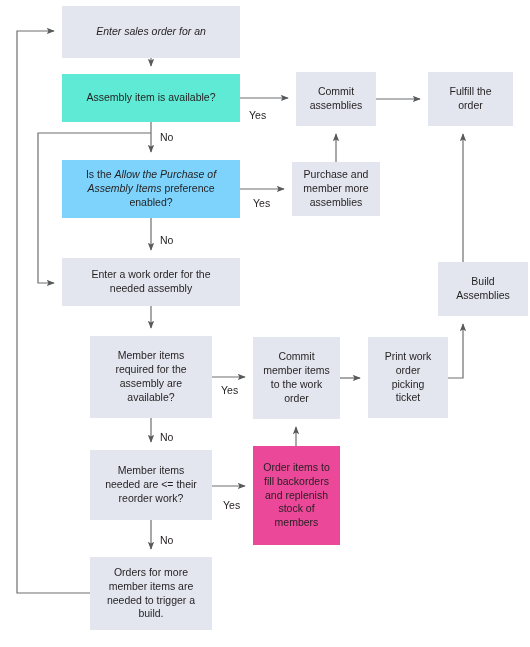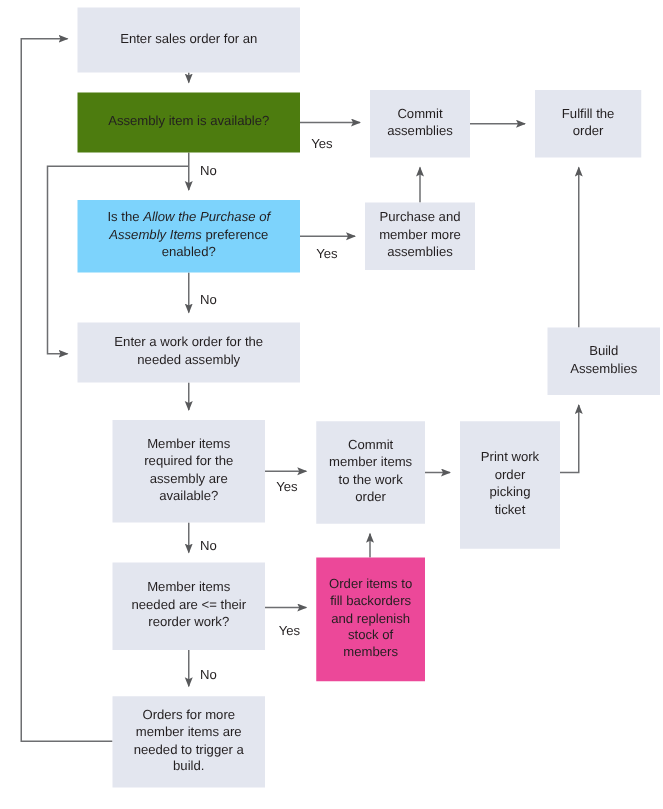--- a/index.html
+++ b/index.html
@@ -76,26 +76,26 @@
         <path d="M296,446 L296,427" marker-end="url(#ah)"></path>
         <path d="M151,520 L151,549" marker-end="url(#ah)"></path>
         <path d="M448,378 L463,378 L463,324" marker-end="url(#ah)"></path>
         <path d="M463,262 L463,134" marker-end="url(#ah)"></path>
         <path d="M90,593 L17,593 L17,31 L54,31" marker-end="url(#ah)"></path>
         <path d="M151,133 L38,133 L38,283 L54,283" marker-end="url(#ah)"></path>
       </g>
   </svg>
 
   <div id="nodes-layer">
-      <div class="node" style="left: 62px; top: 6px; width: 178px; height: 52px; background: rgb(227, 230, 239);">
+      <div class="node" style="left: 62px; top: 6px; width: 178px; height: 52px; background: rgb(227, 230, 239); font-style: italic;">
         <div>
           <span>Enter sales order for an</span>
         </div>
       </div>
-      <div class="node" style="left: 62px; top: 74px; width: 178px; height: 48px; background: #4d7c0f;">
+      <div class="node" style="left: 62px; top: 74px; width: 178px; height: 48px; background: #5eead4;">
         <div>
           <span>Assembly item is available?</span>
         </div>
       </div>
       <div class="node" style="left: 296px; top: 72px; width: 80px; height: 54px; background: rgb(227, 230, 239);">
         <div>
           <span>Commit</span>
           <span>assemblies</span>
         </div>
       </div>
@@ -140,21 +140,21 @@
         </div>
       </div>
       <div class="node" style="left: 253px; top: 337px; width: 87px; height: 82px; background: rgb(227, 230, 239);">
         <div>
           <span>Commit</span>
           <span>member items</span>
           <span>to the work</span>
           <span>order</span>
         </div>
       </div>
-      <div class="node" style="left: 368px; top: 337px; width: 80px; height: 102px; background: rgb(227, 230, 239);">
+      <div class="node" style="left: 368px; top: 337px; width: 80px; height: 81px; background: rgb(227, 230, 239);">
         <div>
           <span>Print work</span>
           <span>order</span>
           <span>picking</span>
           <span>ticket</span>
         </div>
       </div>
       <div class="node" style="left: 90px; top: 450px; width: 122px; height: 70px; background: rgb(227, 230, 239);">
         <div>
           <span>Member items</span>

